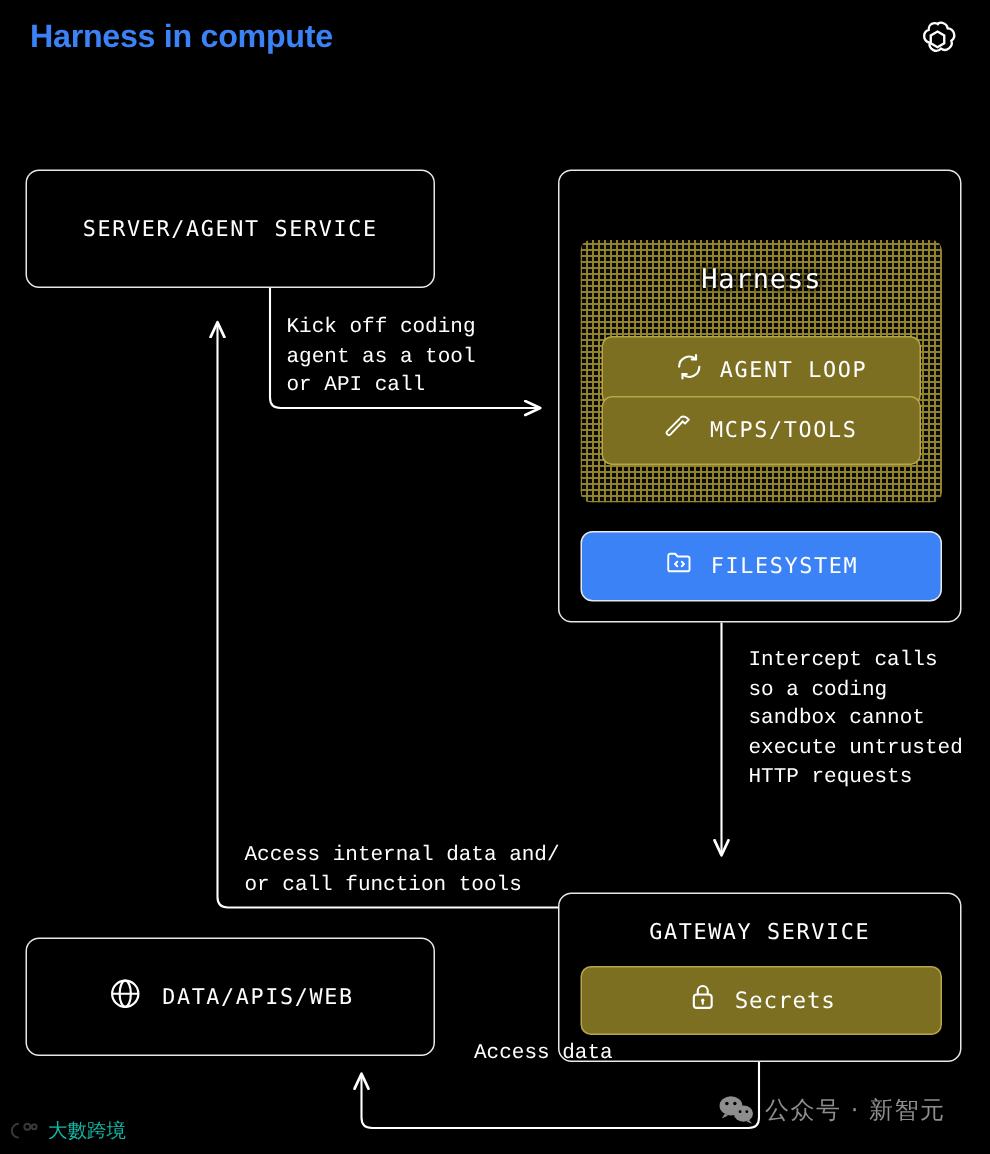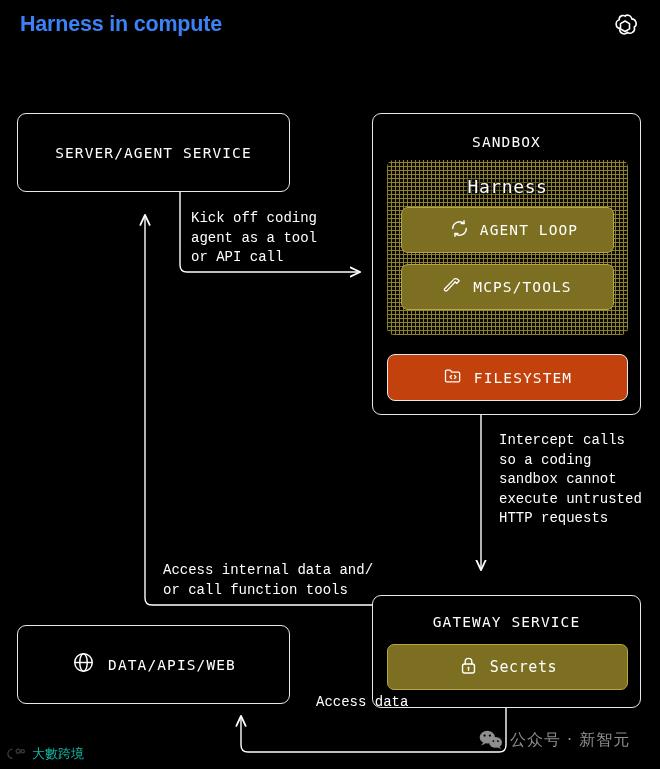--- a/index.html
+++ b/index.html
@@ -119,38 +119,38 @@
     height: 46px;
     border-radius: 7px;
     background: #7d6f22;
     border: 1.3px solid #b6a646;
     box-sizing: border-box;
     display: flex;
     align-items: center;
     justify-content: center;
     gap: 11px;
   }
-  #pill-agent-loop { top: 47px; padding-left: 13px; }
+  #pill-agent-loop { top: 64px; padding-left: 13px; }
   #pill-mcps-tools { top: 104px; }
 
   
   #filesystem-row {
     position: absolute;
     left: 14px;
     top: 240px;
     width: 241px;
     height: 47px;
     border: 1.4px solid #e8e8e8;
     border-radius: 8px;
     box-sizing: border-box;
     display: flex;
     align-items: center;
     justify-content: center;
     gap: 11px;
-    background: #c2410c;
+    background: #3b82f6;
   }
 
   
   #gateway-service {
     left: 372px;
     top: 595px;
     width: 269px;
     height: 113px;
   }
   .gateway-title {
@@ -265,21 +265,20 @@
     <path d="M372,605 L152,605 Q145,605 145,598 L145,215" fill="none" stroke="#ffffff" stroke-width="1.4" marker-end="url(#arrowhead)"></path>
 
     <path d="M506,708 L506,745 Q506,752 499,752 L248,752 Q241,752 241,745 L241,716" fill="none" stroke="#ffffff" stroke-width="1.4" marker-end="url(#arrowhead)"></path>
   </svg>
 
   <div class="node" id="server-harness">
     <span class="node-label-mono">SERVER/AGENT SERVICE</span>
   </div>
 
   <div class="node" id="sandbox">
-    <div class="sandbox-title node-label-mono">SANDBOX</div>
 
     <div class="harness-panel">
       <div class="harness-title">Harness</div>
 
       <div class="pill" id="pill-agent-loop">
         <span class="pill-icon">
           <svg width="19" height="19" viewBox="0 0 24 24" fill="none" stroke="#ffffff" stroke-width="1.8" stroke-linecap="round" stroke-linejoin="round">
             <path d="M20.5 12a8.5 8.5 0 0 1-14.2 6.3"></path>
             <path d="M3.5 12a8.5 8.5 0 0 1 14.2-6.3"></path>
             <path d="M17.7 2.2v3.6h-3.6"></path>

